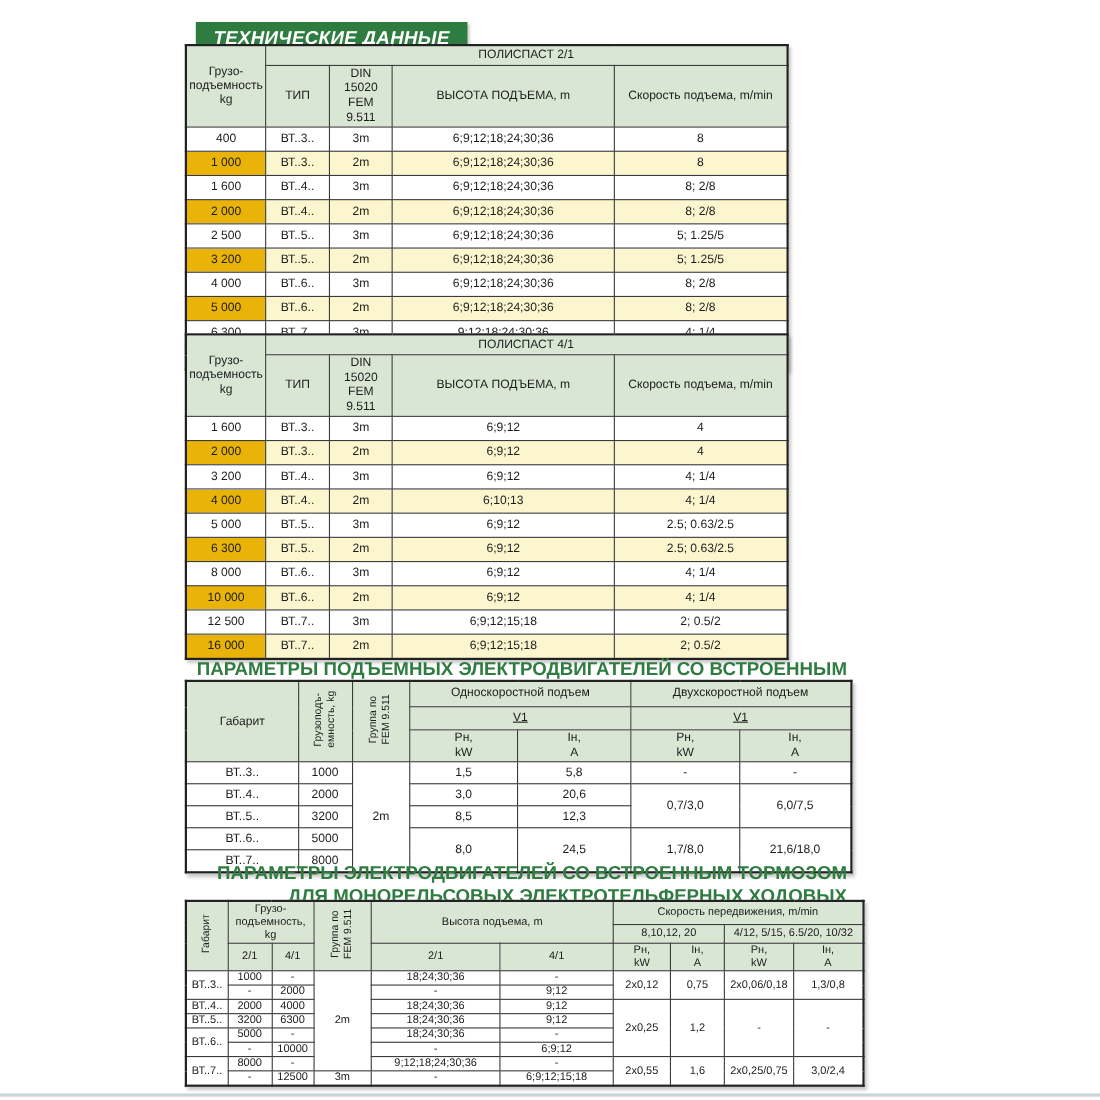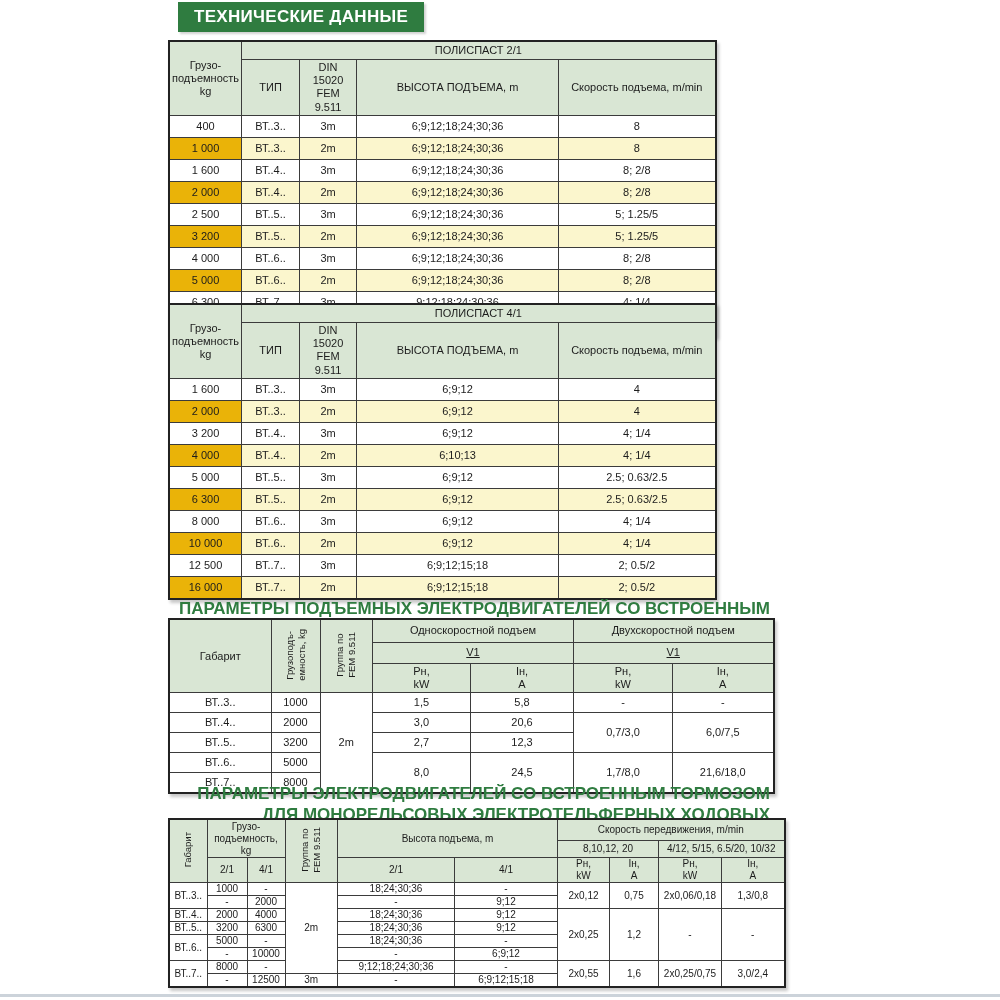--- a/index.html
+++ b/index.html
@@ -29,21 +29,21 @@
   .t4 tr.h3 td{height:22px;}
   .vert{writing-mode:vertical-rl;transform:rotate(180deg);display:inline-block;
         white-space:pre-line;font-size:9.5px;line-height:1.25;}
   .divider{position:absolute;left:0;top:994px;width:1000px;height:3px;background:#ccd3da;}
 </style>
 </head>
 <body>
 
 <div class="page">
 
-  <div class="banner" style="left:178px;top:2px;">ТЕХНИЧЕСКИЕ ДАННЫЕ</div>
+  <div class="banner" style="left:178px;top:20px;font-style:italic;">ТЕХНИЧЕСКИЕ ДАННЫЕ</div>
 
   <table class="spec t12" style="left:168px;top:40px;">
     <colgroup>
         <col style="width:72px">
         <col style="width:58px">
         <col style="width:57px">
         <col style="width:202px">
         <col style="width:157px">
       </colgroup>
     <tbody>
@@ -277,21 +277,21 @@
       <td>ВТ..4..</td>
       <td>2000</td>
       <td>3,0</td>
       <td>20,6</td>
       <td rowspan="2">0,7/3,0</td>
       <td rowspan="2">6,0/7,5</td>
     </tr>
     <tr>
       <td>ВТ..5..</td>
       <td>3200</td>
-      <td>2,7</td>
+      <td>8,5</td>
       <td>12,3</td>
     </tr>
     <tr>
       <td>ВТ..6..</td>
       <td>5000</td>
       <td rowspan="2">8,0</td>
       <td rowspan="2">24,5</td>
       <td rowspan="2">1,7/8,0</td>
       <td rowspan="2">21,6/18,0</td>
     </tr>

